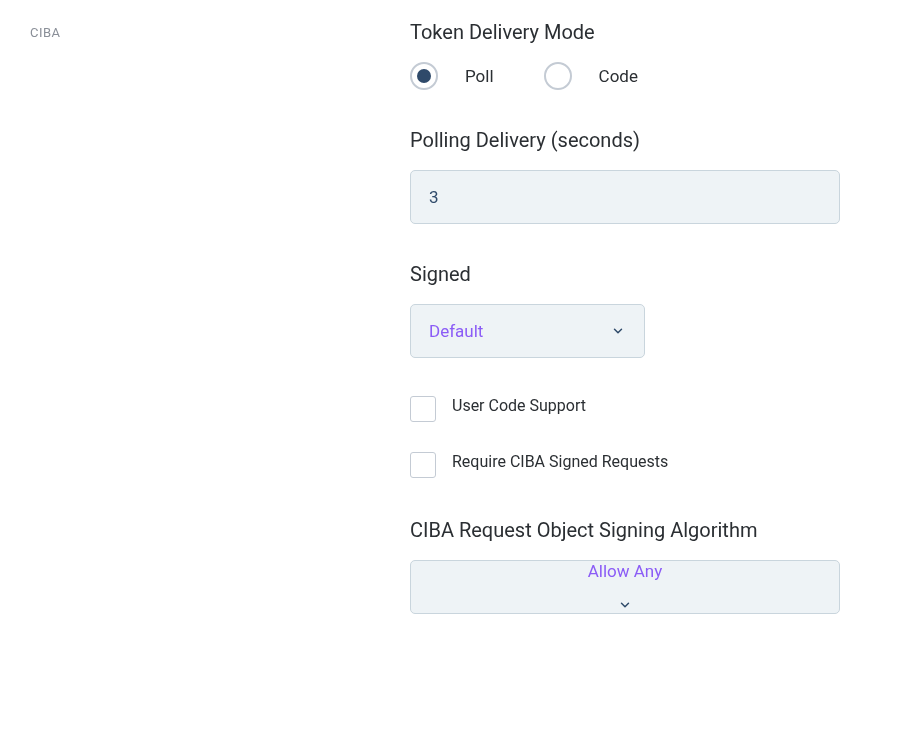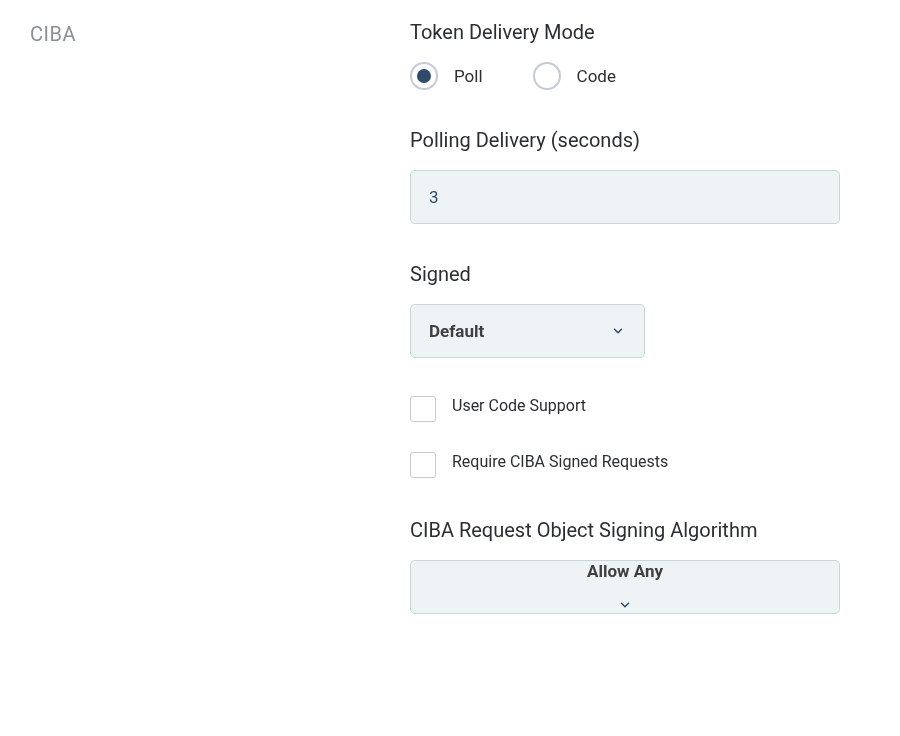--- a/index.html
+++ b/index.html
@@ -19,21 +19,21 @@
       display: flex;
       width: 100%;
     }
     .left-col {
       width: 380px;
       flex-shrink: 0;
       padding-top: 2px;
     }
     .left-label {
       color: #8a8f98;
-      font-size: 20px;
+      font-size: 13px;
       letter-spacing: 0.5px;
     }
     .right-col {
       flex: 1;
       padding-right: 30px;
     }
     .field-group {
       margin-bottom: 38px;
     }
     .field-label {
@@ -42,21 +42,21 @@
       margin-bottom: 18px;
     }
     .radio-row {
       display: flex;
       gap: 50px;
       align-items: center;
     }
     .radio-item {
       display: flex;
       align-items: center;
-      gap: 16px;
+      gap: 27px;
       cursor: pointer;
     }
     .radio-outer {
       width: 28px;
       height: 28px;
       border-radius: 50%;
       border: 2px solid #c4cbd4;
       display: flex;
       align-items: center;
       justify-content: center;
@@ -100,22 +100,21 @@
     .select-box.small {
       width: 235px;
     }
     .select-box.full {
       width: 100%;
       max-width: 460px;
       flex-direction: column;
     }
     .select-value {
       font-size: 17px;
-      color: #404040;
-      font-weight: bold;
+      color: #8b5cf6;
     }
     .chevron {
       width: 16px;
       height: 16px;
       display: flex;
       align-items: center;
       justify-content: center;
     }
     .chevron svg {
       width: 14px;

